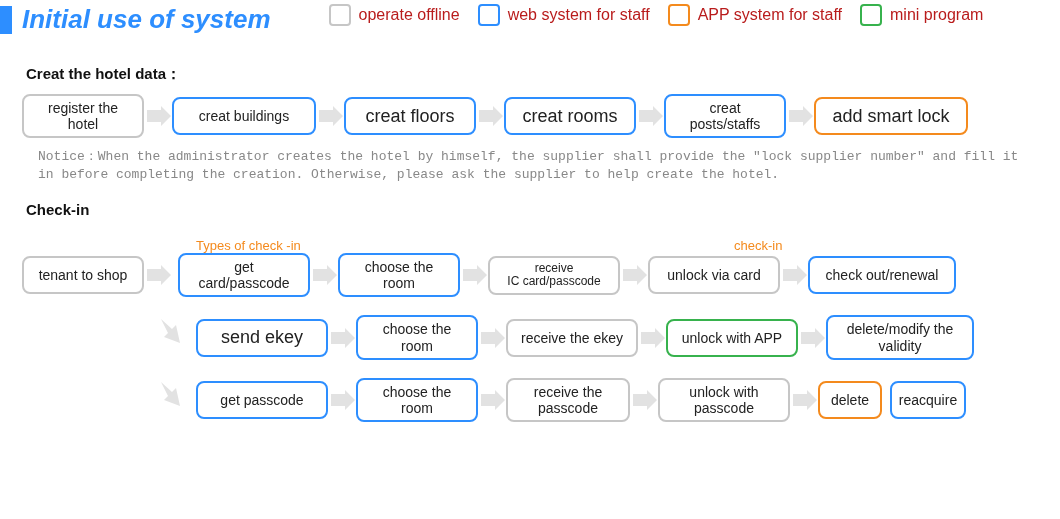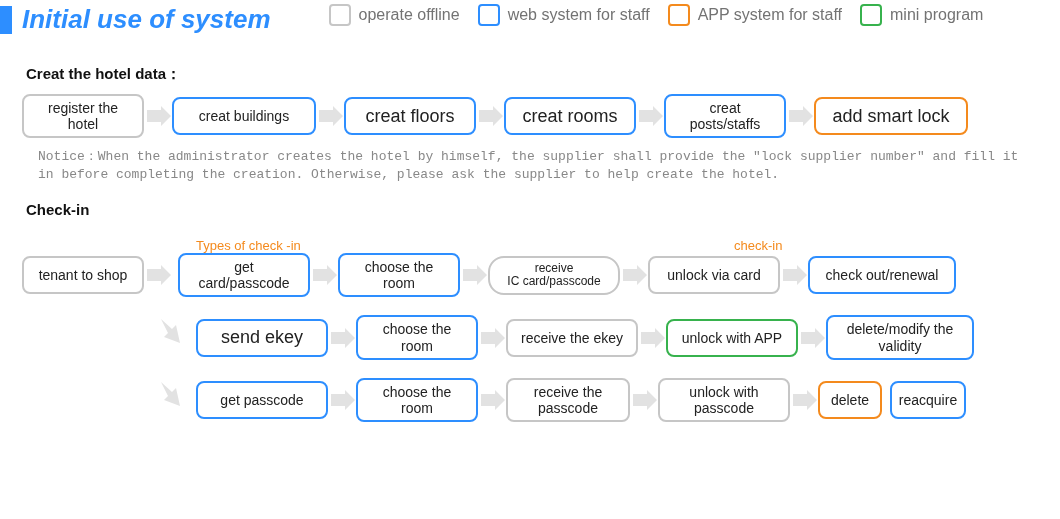--- a/index.html
+++ b/index.html
@@ -32,21 +32,21 @@
     color: #2d8eff;
     font-size: 26px;
     font-weight: bold;
     font-style: italic;
   }
   .legend-item {
     display: flex;
     align-items: center;
     gap: 8px;
     font-size: 16px;
-    color: #737373;
+    color: #b91c1c;
   }
   .legend-swatch {
     width: 22px;
     height: 22px;
     border-radius: 4px;
     border: 2px solid #bbb;
     background: #fff;
   }
   .swatch-gray  { border-color: #c6c6c6; }
   .swatch-blue  { border-color: #2d8eff; }
@@ -84,21 +84,21 @@
     font-size: 14px;
     line-height: 1.15;
     color:#222;
     min-height: 38px;
   }
   .step.blue   { border-color: #2d8eff; }
   .step.orange { border-color: #f48a1d; }
   .step.green  { border-color: #37b24d; }
   .step.gray   { border-color: #c6c6c6; }
   .step.big    { font-size: 18px; }
-  .step.small  { font-size: 12px; border-radius: 16px; }
+  .step.small  { font-size: 12px; }
   .arrow {
     width: 28px;
     display:flex;
     align-items:center;
     justify-content:center;
     color:#d8d8d8;
     flex-shrink:0;
   }
   .arrow svg { display:block; }
   .arrow-diag {

